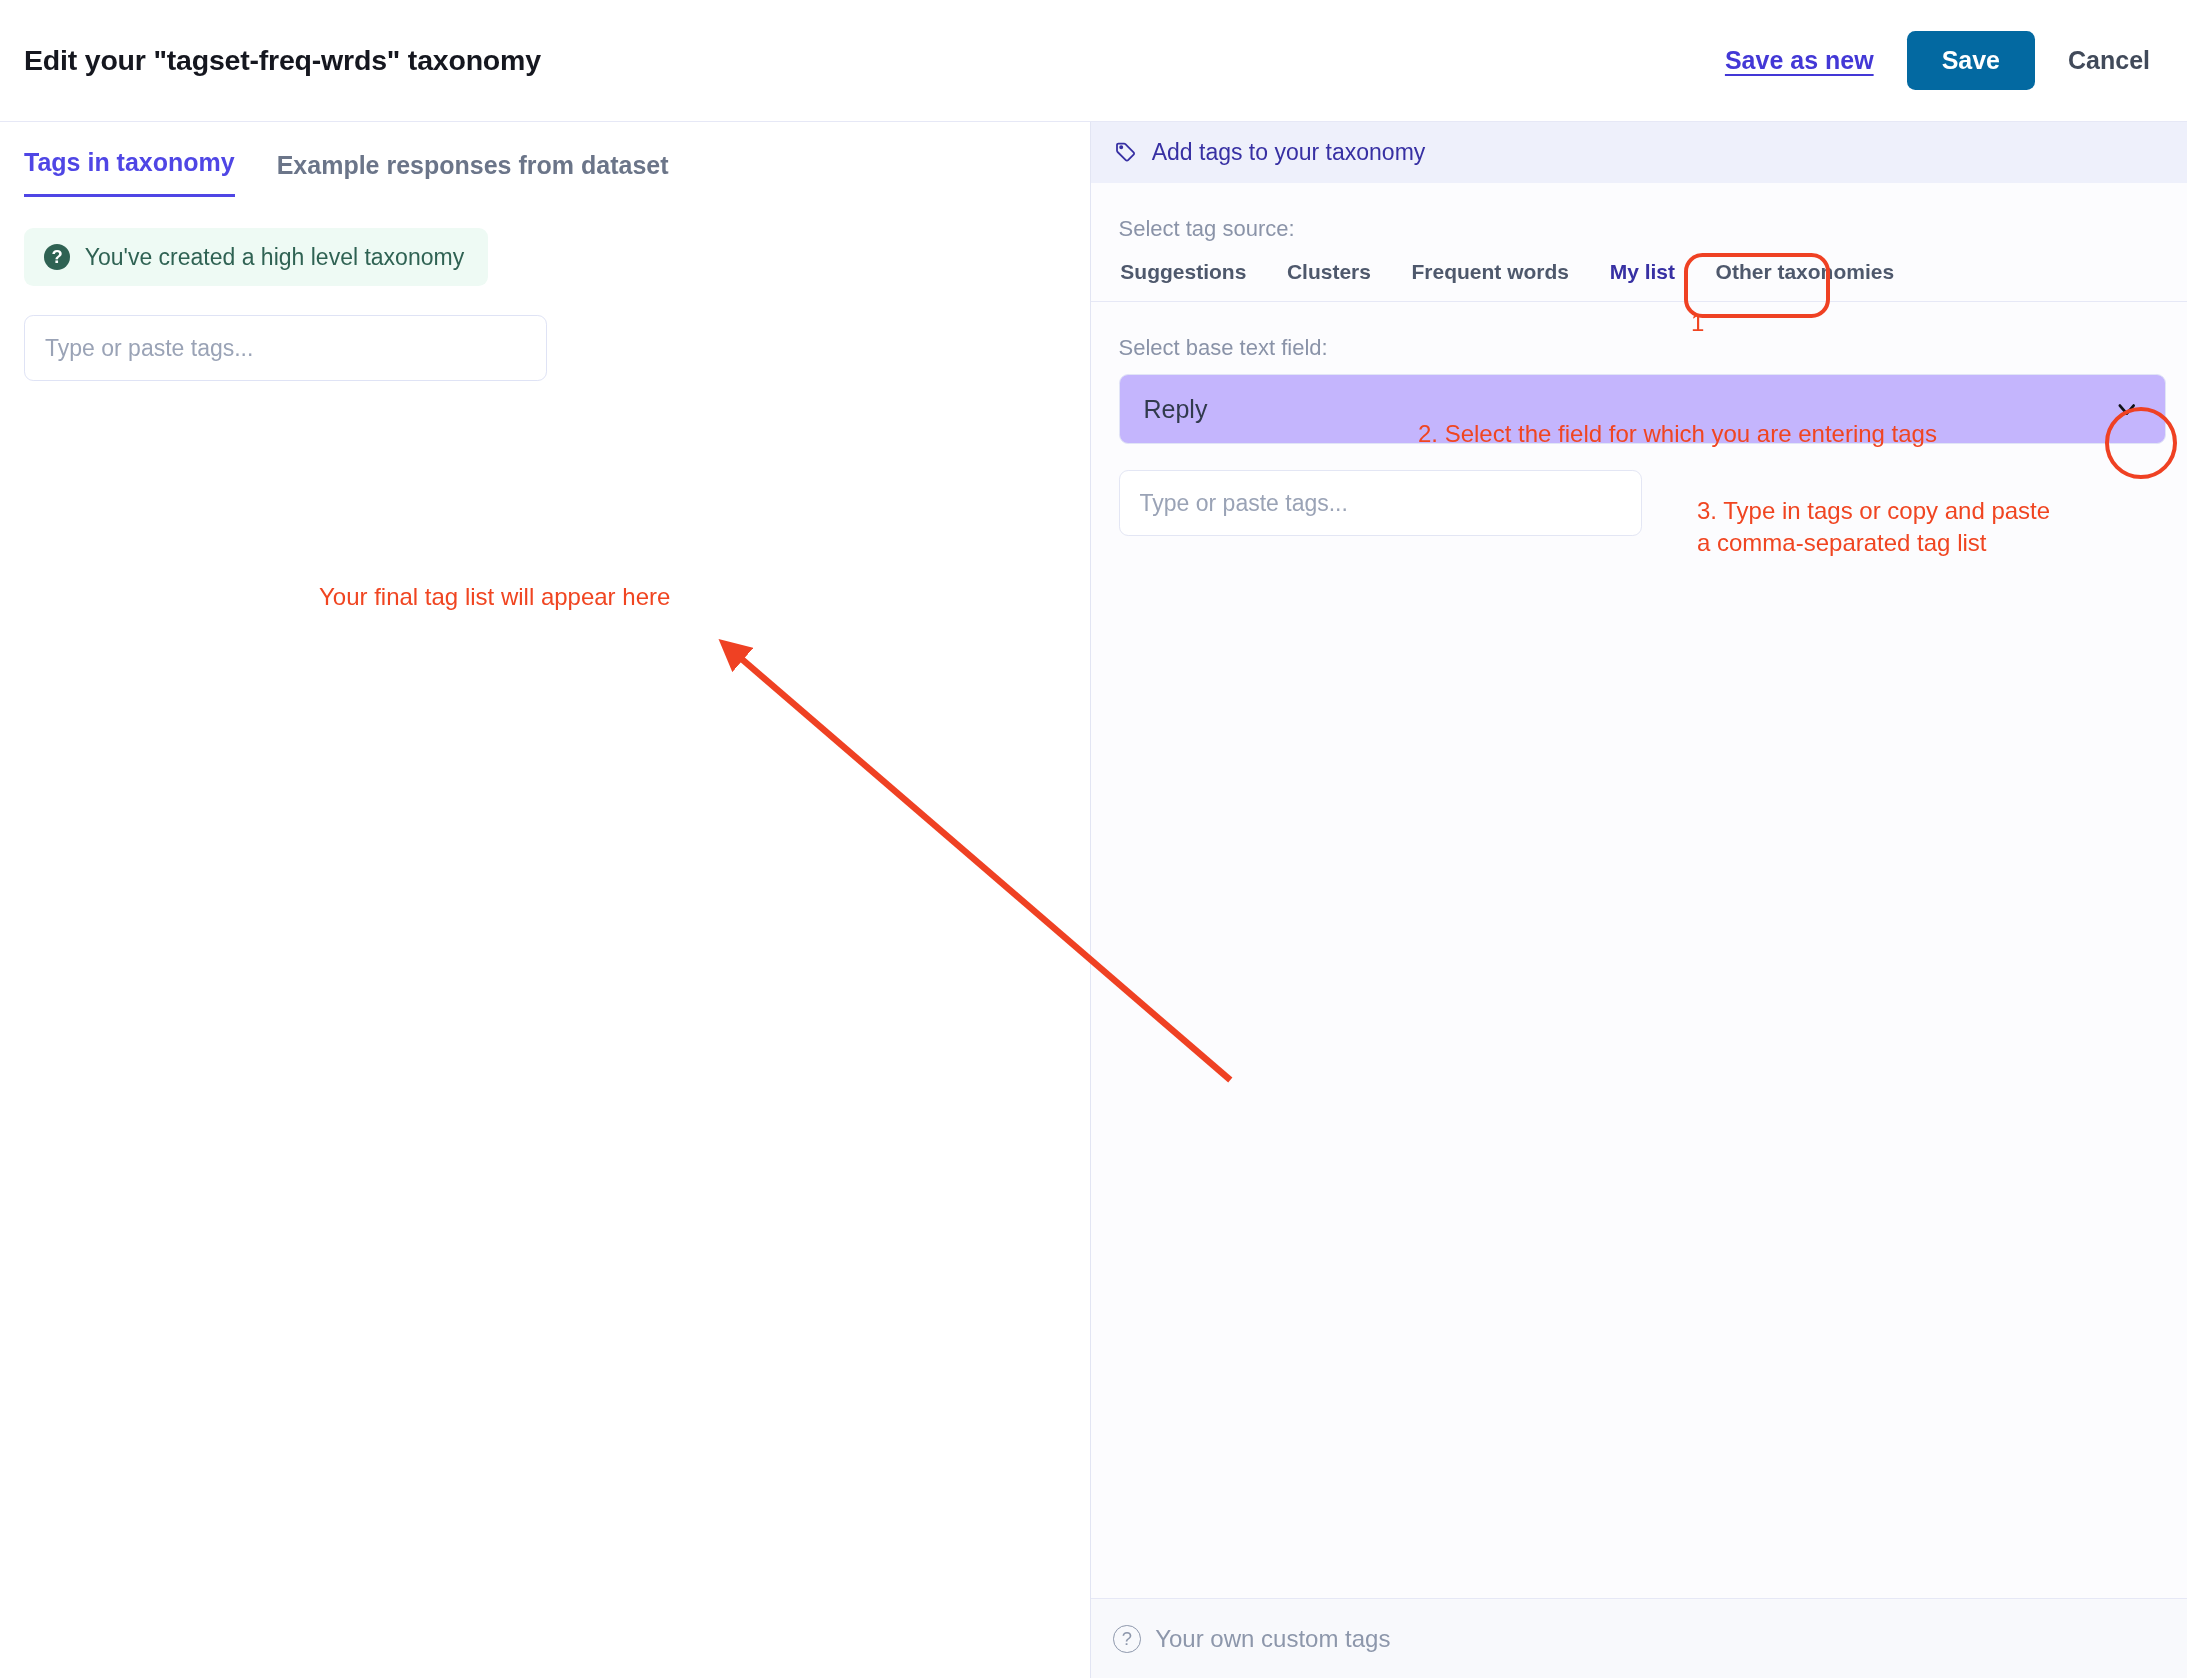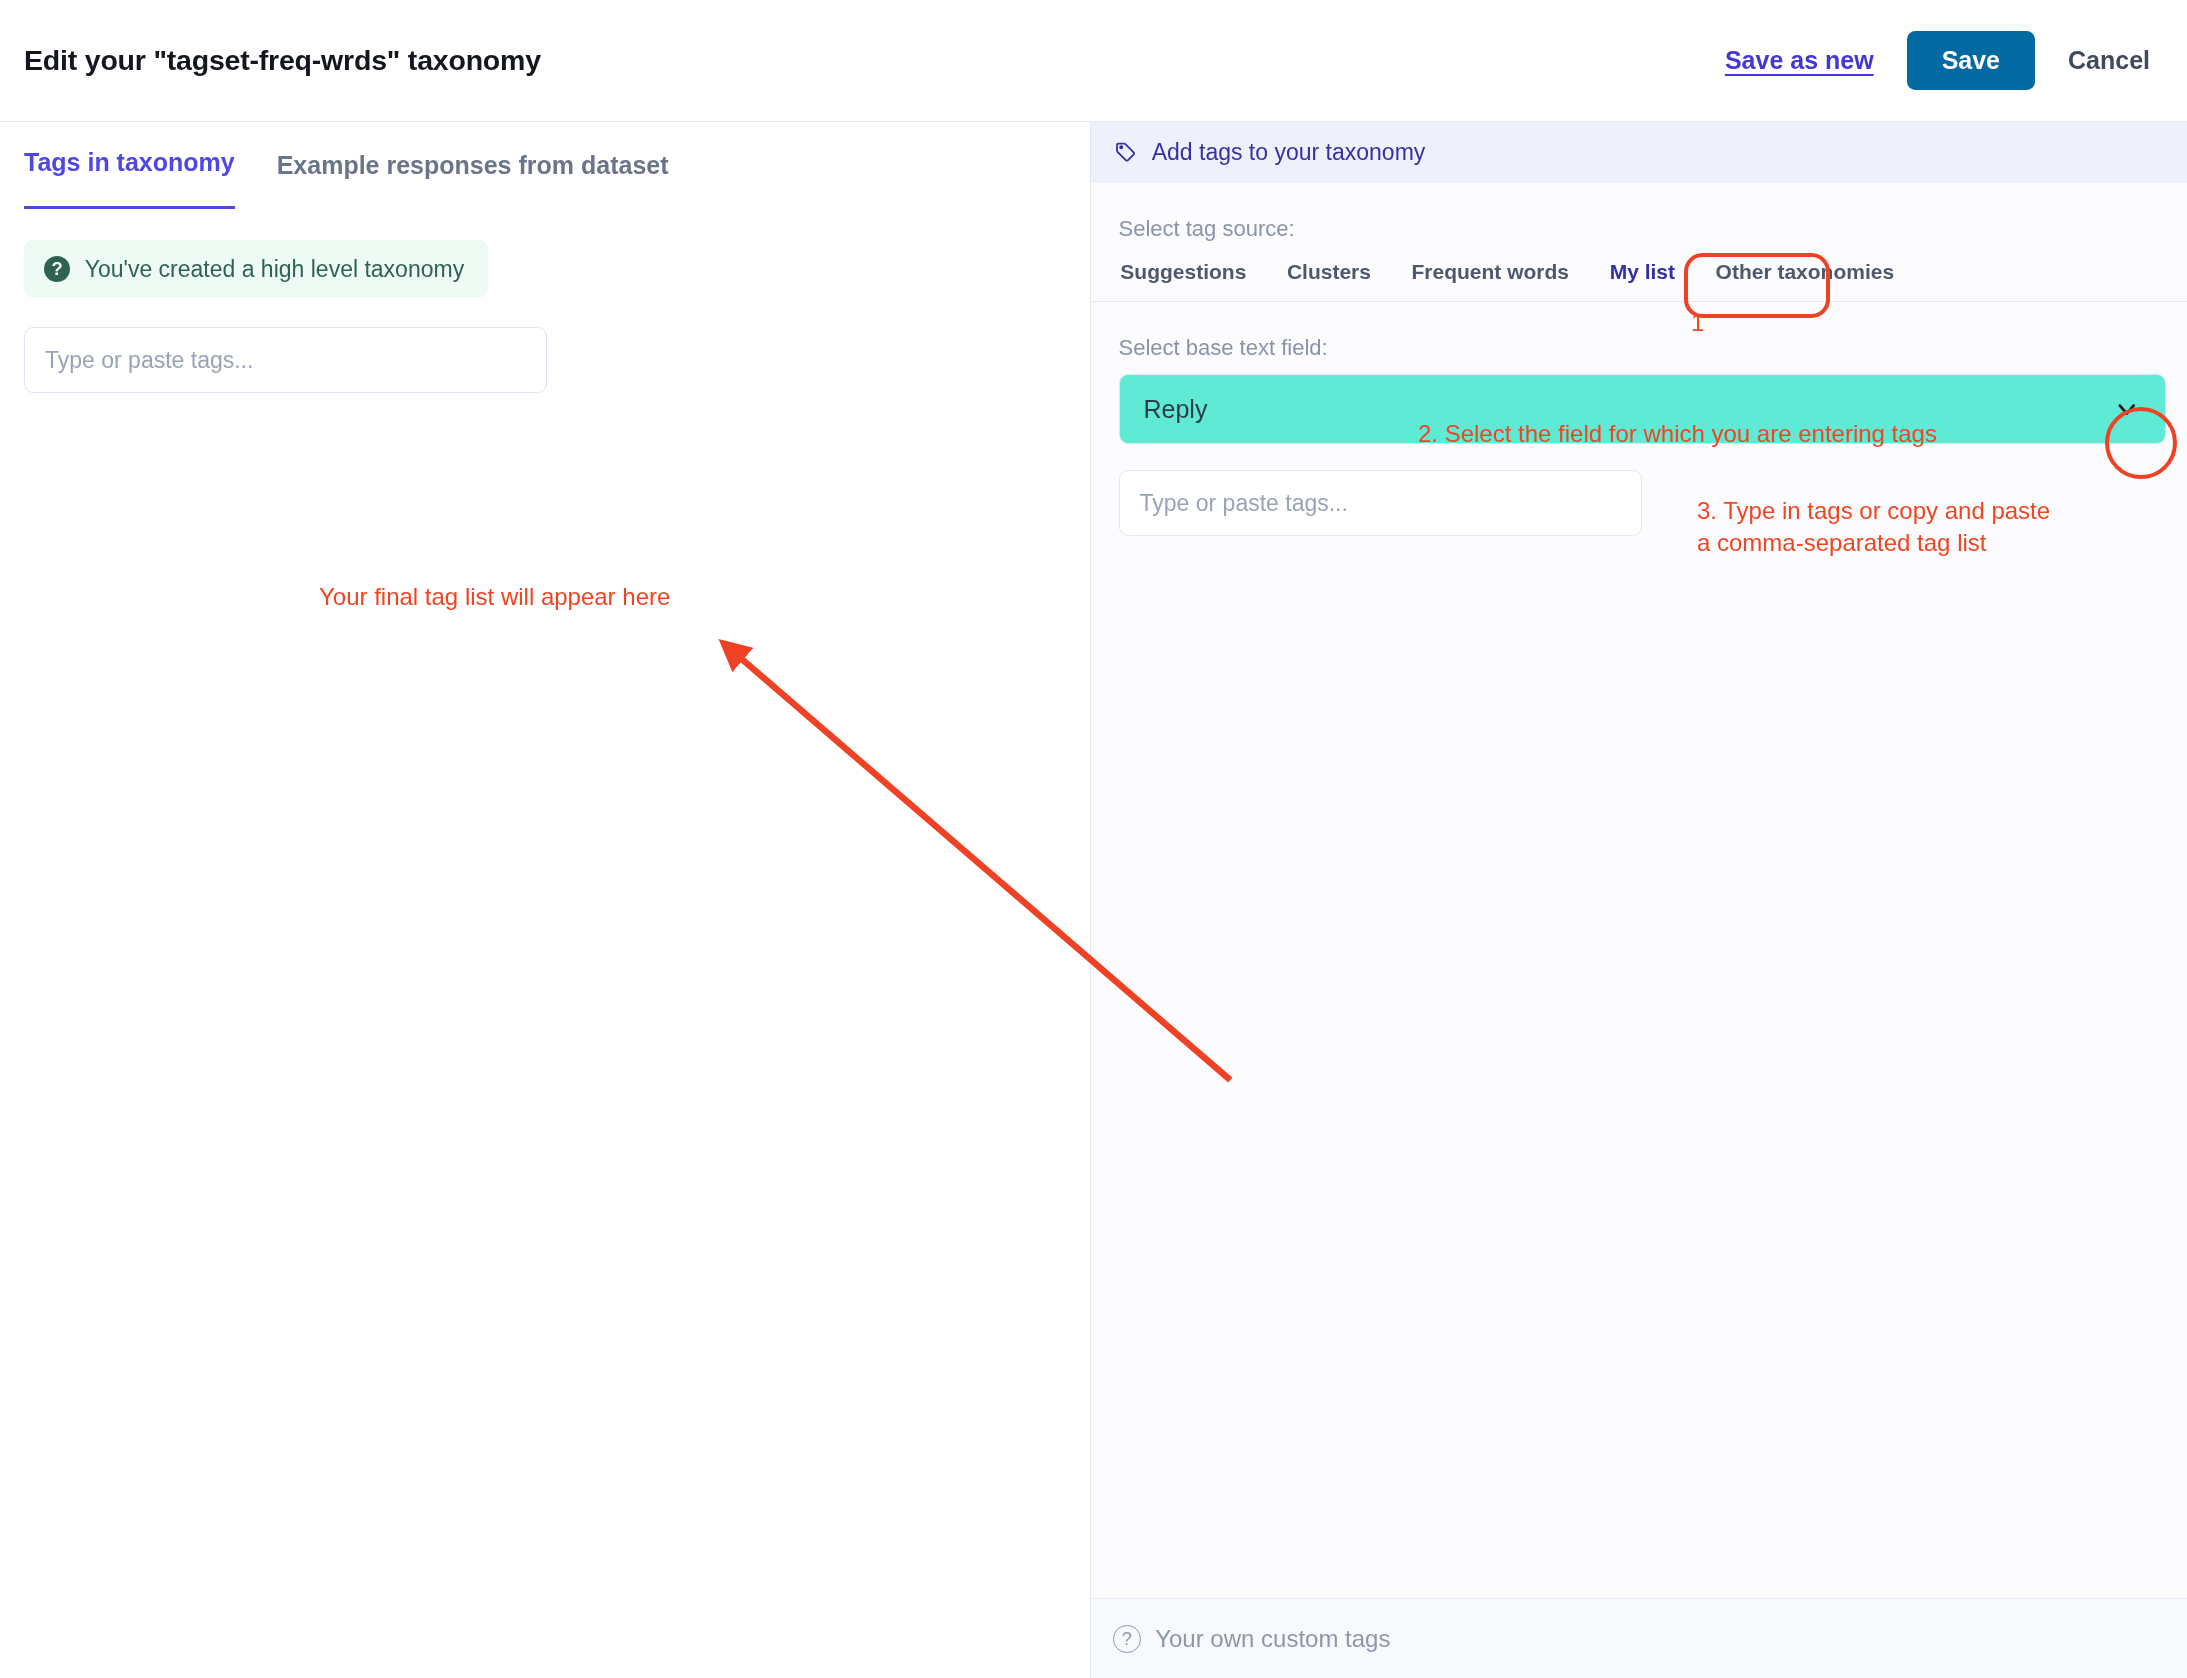--- a/index.html
+++ b/index.html
@@ -95,21 +95,21 @@
   .tabs-row {
     display: flex;
     align-items: flex-end;
     gap: 42px;
     padding-top: 26px;
   }
   .tab {
     font-size: 25px;
     font-weight: bold;
     color: #6b7589;
-    padding-bottom: 29px;
+    padding-bottom: 17px;
     cursor: pointer;
     white-space: nowrap;
   }
   .tab.active {
     color: #4f46e5;
     border-bottom: 3.7px solid #4f46e5;
   }
   .info-banner {
     margin-top: 31px;
     background: #eefaf4;
@@ -211,21 +211,21 @@
   .select-row {
     margin-top: 13px;
     position: relative;
   }
   .select-box {
     width: 1047px;
     height: 70px;
     box-sizing: border-box;
     border: 1.8px solid #e1e5f6;
     border-radius: 9.2px;
-    background: #5eead4;
+    background: #c4b5fd;
     display: flex;
     align-items: center;
     padding: 0 24px;
     cursor: pointer;
     position: relative;
   }
   .select-value {
     font-size: 25px;
     color: #313a4d;
   }

